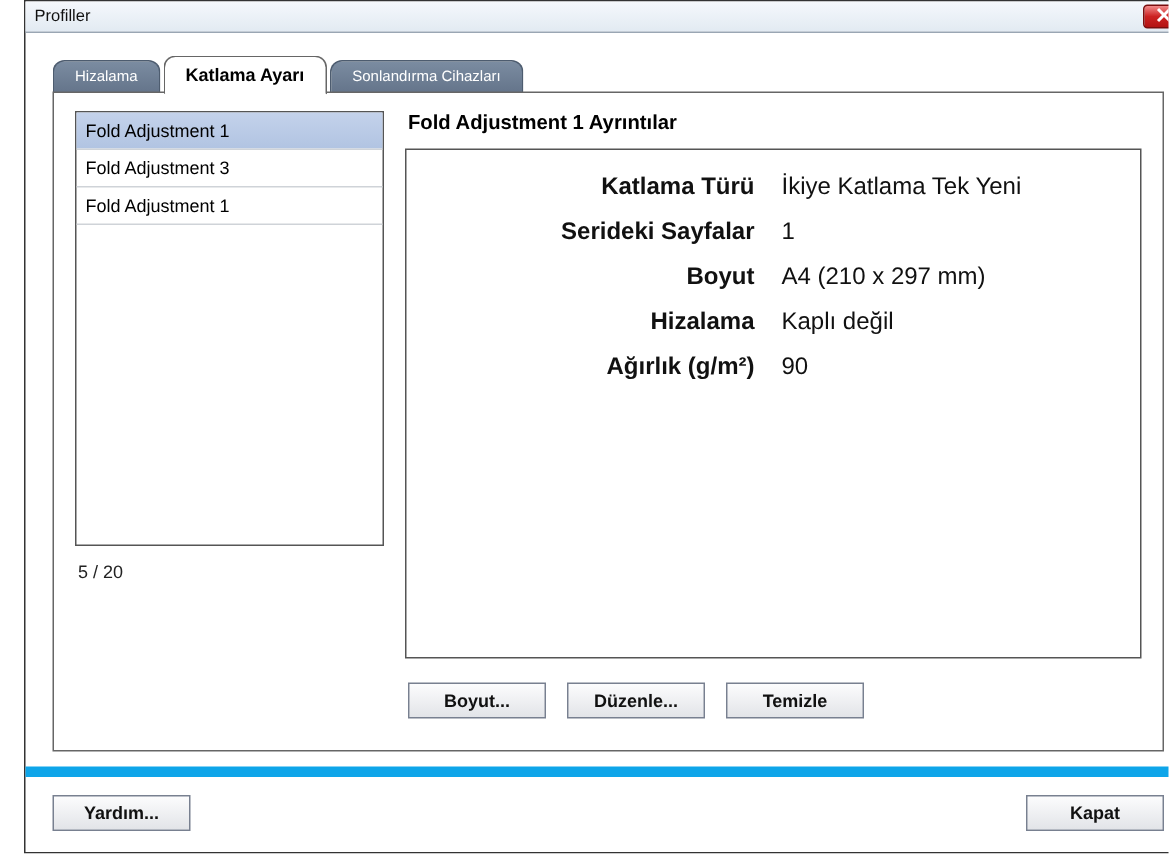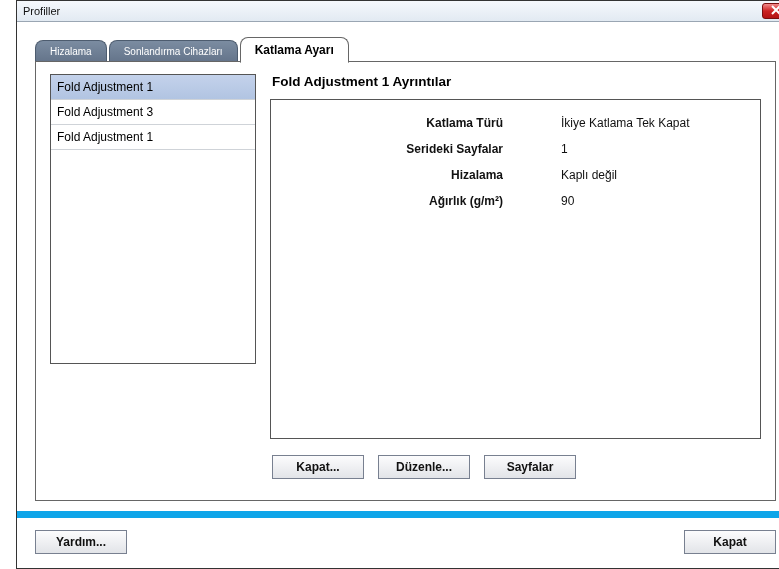--- a/index.html
+++ b/index.html
@@ -136,22 +136,21 @@
   }
   .detail-box {
     border: 1px solid #555;
     height: 340px;
     background: #fff;
     padding: 16px 20px;
   }
   .drow {
     display: flex;
     margin-bottom: 12px;
-    font-size: 12px;
-    gap: 40px;
+    font-size: 16px;
   }
   .dlabel {
     width: 230px;
     text-align: right;
     font-weight: bold;
     color: #111;
     padding-right: 18px;
   }
   .dval {
     color: #111;
@@ -195,60 +194,65 @@
             <path d="M1 1 L9 9 M9 1 L1 9" stroke="#fff" stroke-width="2" fill="none"></path>
           </svg>
       </span>
     </div>
   </div>
 
   <div class="content">
 
     <div class="tabs">
       <div class="tab inactive">Hizalama</div>
+      <div class="tab active">Katlama Ayarı</div>
       <div class="tab inactive">Sonlandırma Cihazları</div>
-      <div class="tab active">Katlama Ayarı</div>
     </div>
 
     <div class="tab-panel">
       <div class="layout">
 
         <div class="leftcol">
           <div class="listbox">
             <div class="list-item selected">Fold Adjustment 1</div>
             <div class="list-item">Fold Adjustment 3</div>
             <div class="list-item">Fold Adjustment 1</div>
           </div>
+          <div class="counter">5 / 20</div>
         </div>
 
         <div class="rightcol">
           <div class="detail-title">Fold Adjustment 1 Ayrıntılar</div>
           <div class="detail-box">
             <div class="drow">
               <div class="dlabel">Katlama Türü</div>
-              <div class="dval">İkiye Katlama Tek Kapat</div>
+              <div class="dval">İkiye Katlama Tek Yeni</div>
             </div>
             <div class="drow">
               <div class="dlabel">Serideki Sayfalar</div>
               <div class="dval">1</div>
             </div>
             <div class="drow">
+              <div class="dlabel">Boyut</div>
+              <div class="dval">A4 (210 x 297 mm)</div>
+            </div>
+            <div class="drow">
               <div class="dlabel">Hizalama</div>
               <div class="dval">Kaplı değil</div>
             </div>
             <div class="drow">
               <div class="dlabel">Ağırlık (g/m²)</div>
               <div class="dval">90</div>
             </div>
           </div>
 
           <div class="btn-row">
-            <button class="btn">Kapat...</button>
+            <button class="btn">Boyut...</button>
             <button class="btn">Düzenle...</button>
-            <button class="btn">Sayfalar</button>
+            <button class="btn">Temizle</button>
           </div>
         </div>
 
       </div>
     </div>
 
   </div>
 
   <div class="footer">
     <button class="btn">Yardım...</button>

